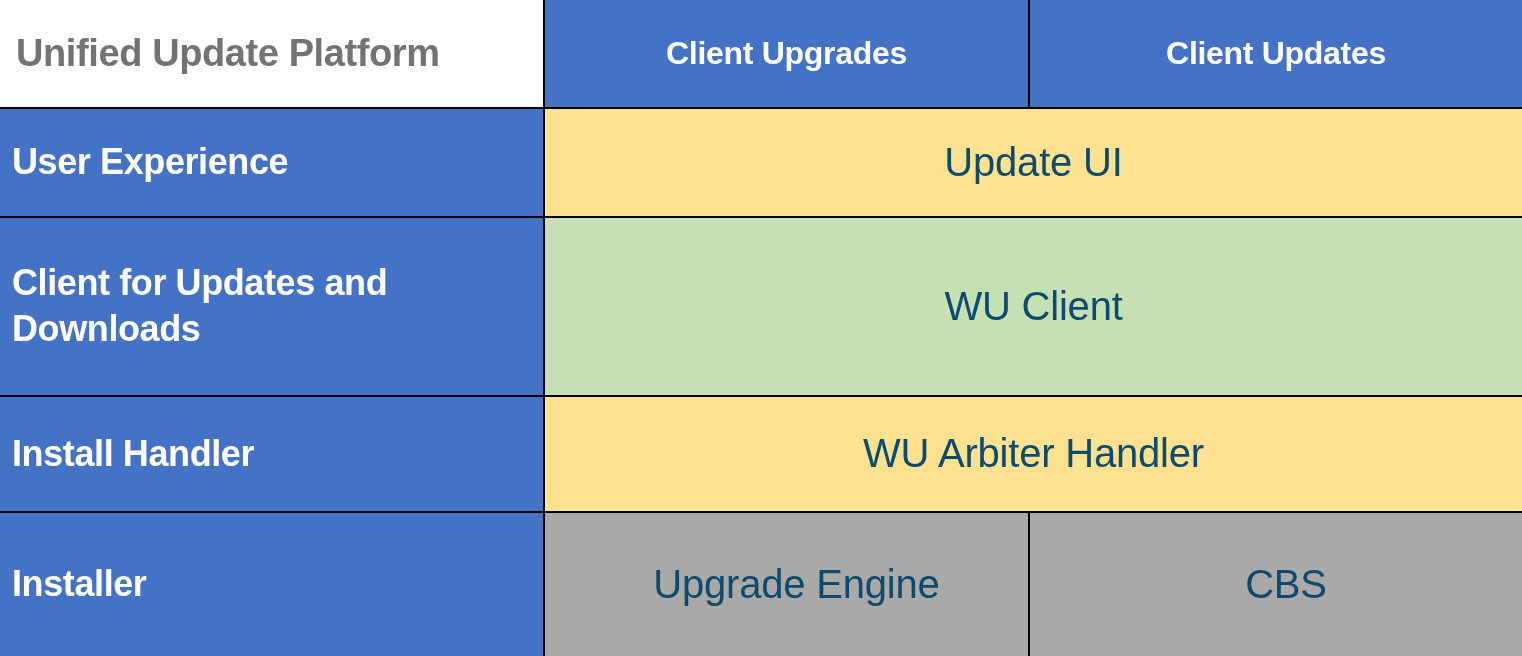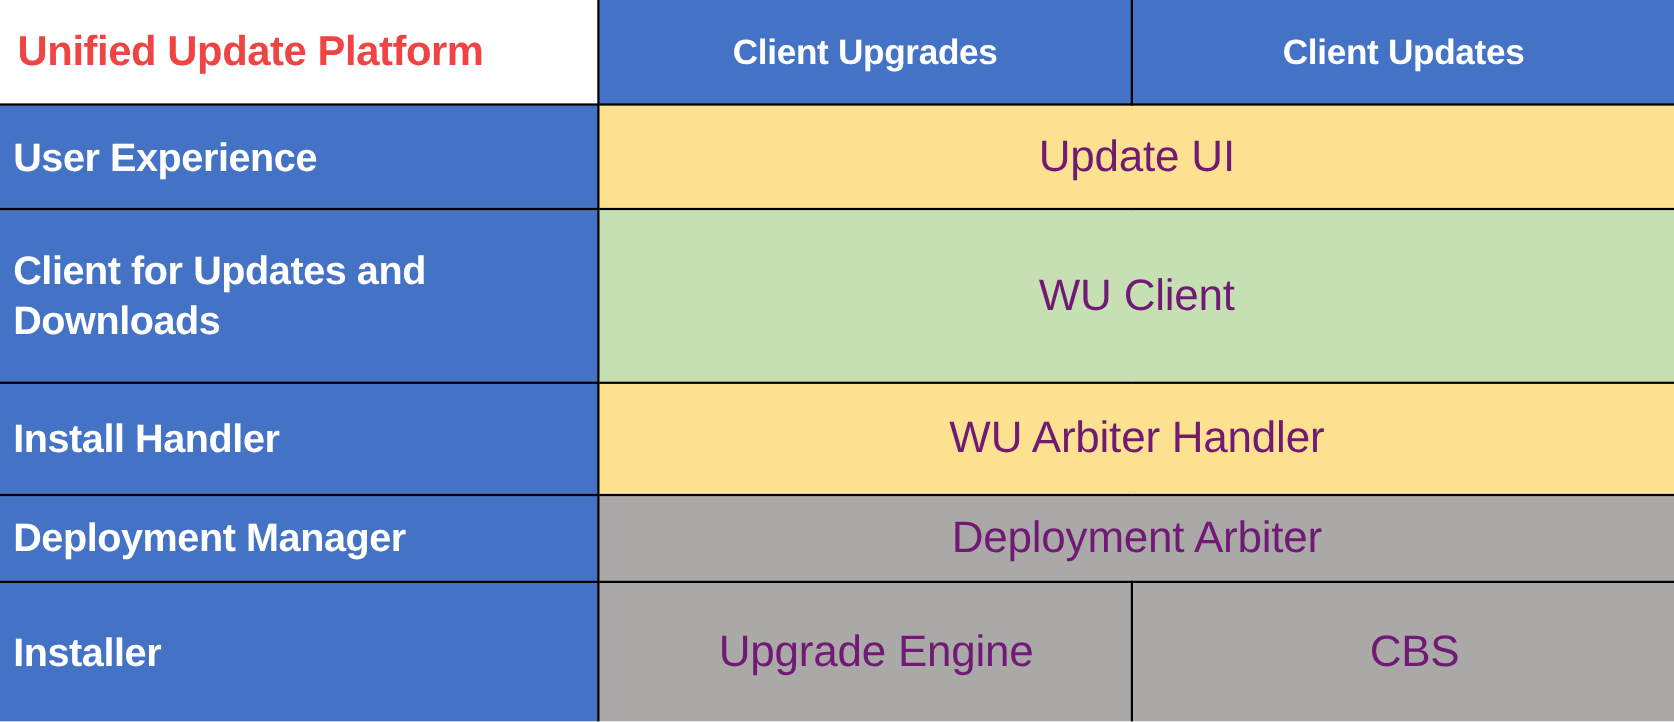--- a/index.html
+++ b/index.html
@@ -26,21 +26,21 @@
     padding: 0;
     vertical-align: middle;
     box-sizing: border-box;
   }
 
   
   .title-cell {
     background: #ffffff;
     border-top: none !important;
     border-left: none !important;
-    color: #ef4444;
+    color: #737373;
     font-weight: bold;
     font-size: 38px;
     letter-spacing: -0.4px;
     padding-left: 16px !important;
     white-space: nowrap;
   }
 
   
   .header-cell {
     background: #4472C4;
@@ -62,21 +62,21 @@
     padding-left: 12px !important;
     padding-right: 6px !important;
     line-height: 1.28;
     letter-spacing: -0.4px;
     border-left: none !important;
   }
 
   
   .content-cell {
     text-align: center;
-    color: #701a75;
+    color: #0c4a6e;
     font-weight: normal;
     font-size: 40px;
     letter-spacing: -0.2px;
   }
   .fill-yellow { background: #FCE290; }
   .fill-green  { background: #C7E0B3; }
   .fill-gray   { background: #ABA9A8; }
 
   #uup-table tr.last-row td { border-bottom: none; padding-left: 20px; }
   #uup-table td.edge-right  { border-right: none; margin-left: 24px; }
@@ -107,24 +107,20 @@
     <tr style="height:149px">
       <td class="row-label">Client for Updates and Downloads</td>
       <td class="content-cell fill-green edge-right" colspan="2">WU Client</td>
     </tr>
 
     <tr style="height:96px">
       <td class="row-label">Install Handler</td>
       <td class="content-cell fill-yellow edge-right" colspan="2">WU Arbiter Handler</td>
     </tr>
 
-    <tr style="height:75px">
-      <td class="row-label">Deployment Manager</td>
-      <td class="content-cell fill-gray edge-right" colspan="2">Deployment Arbiter</td>
-    </tr>
 
     <tr class="last-row" style="height:120px">
       <td class="row-label">Installer</td>
       <td class="content-cell fill-gray">Upgrade Engine</td>
       <td class="content-cell fill-gray edge-right">CBS</td>
     </tr>
 
   </tbody>
 </table>
 

